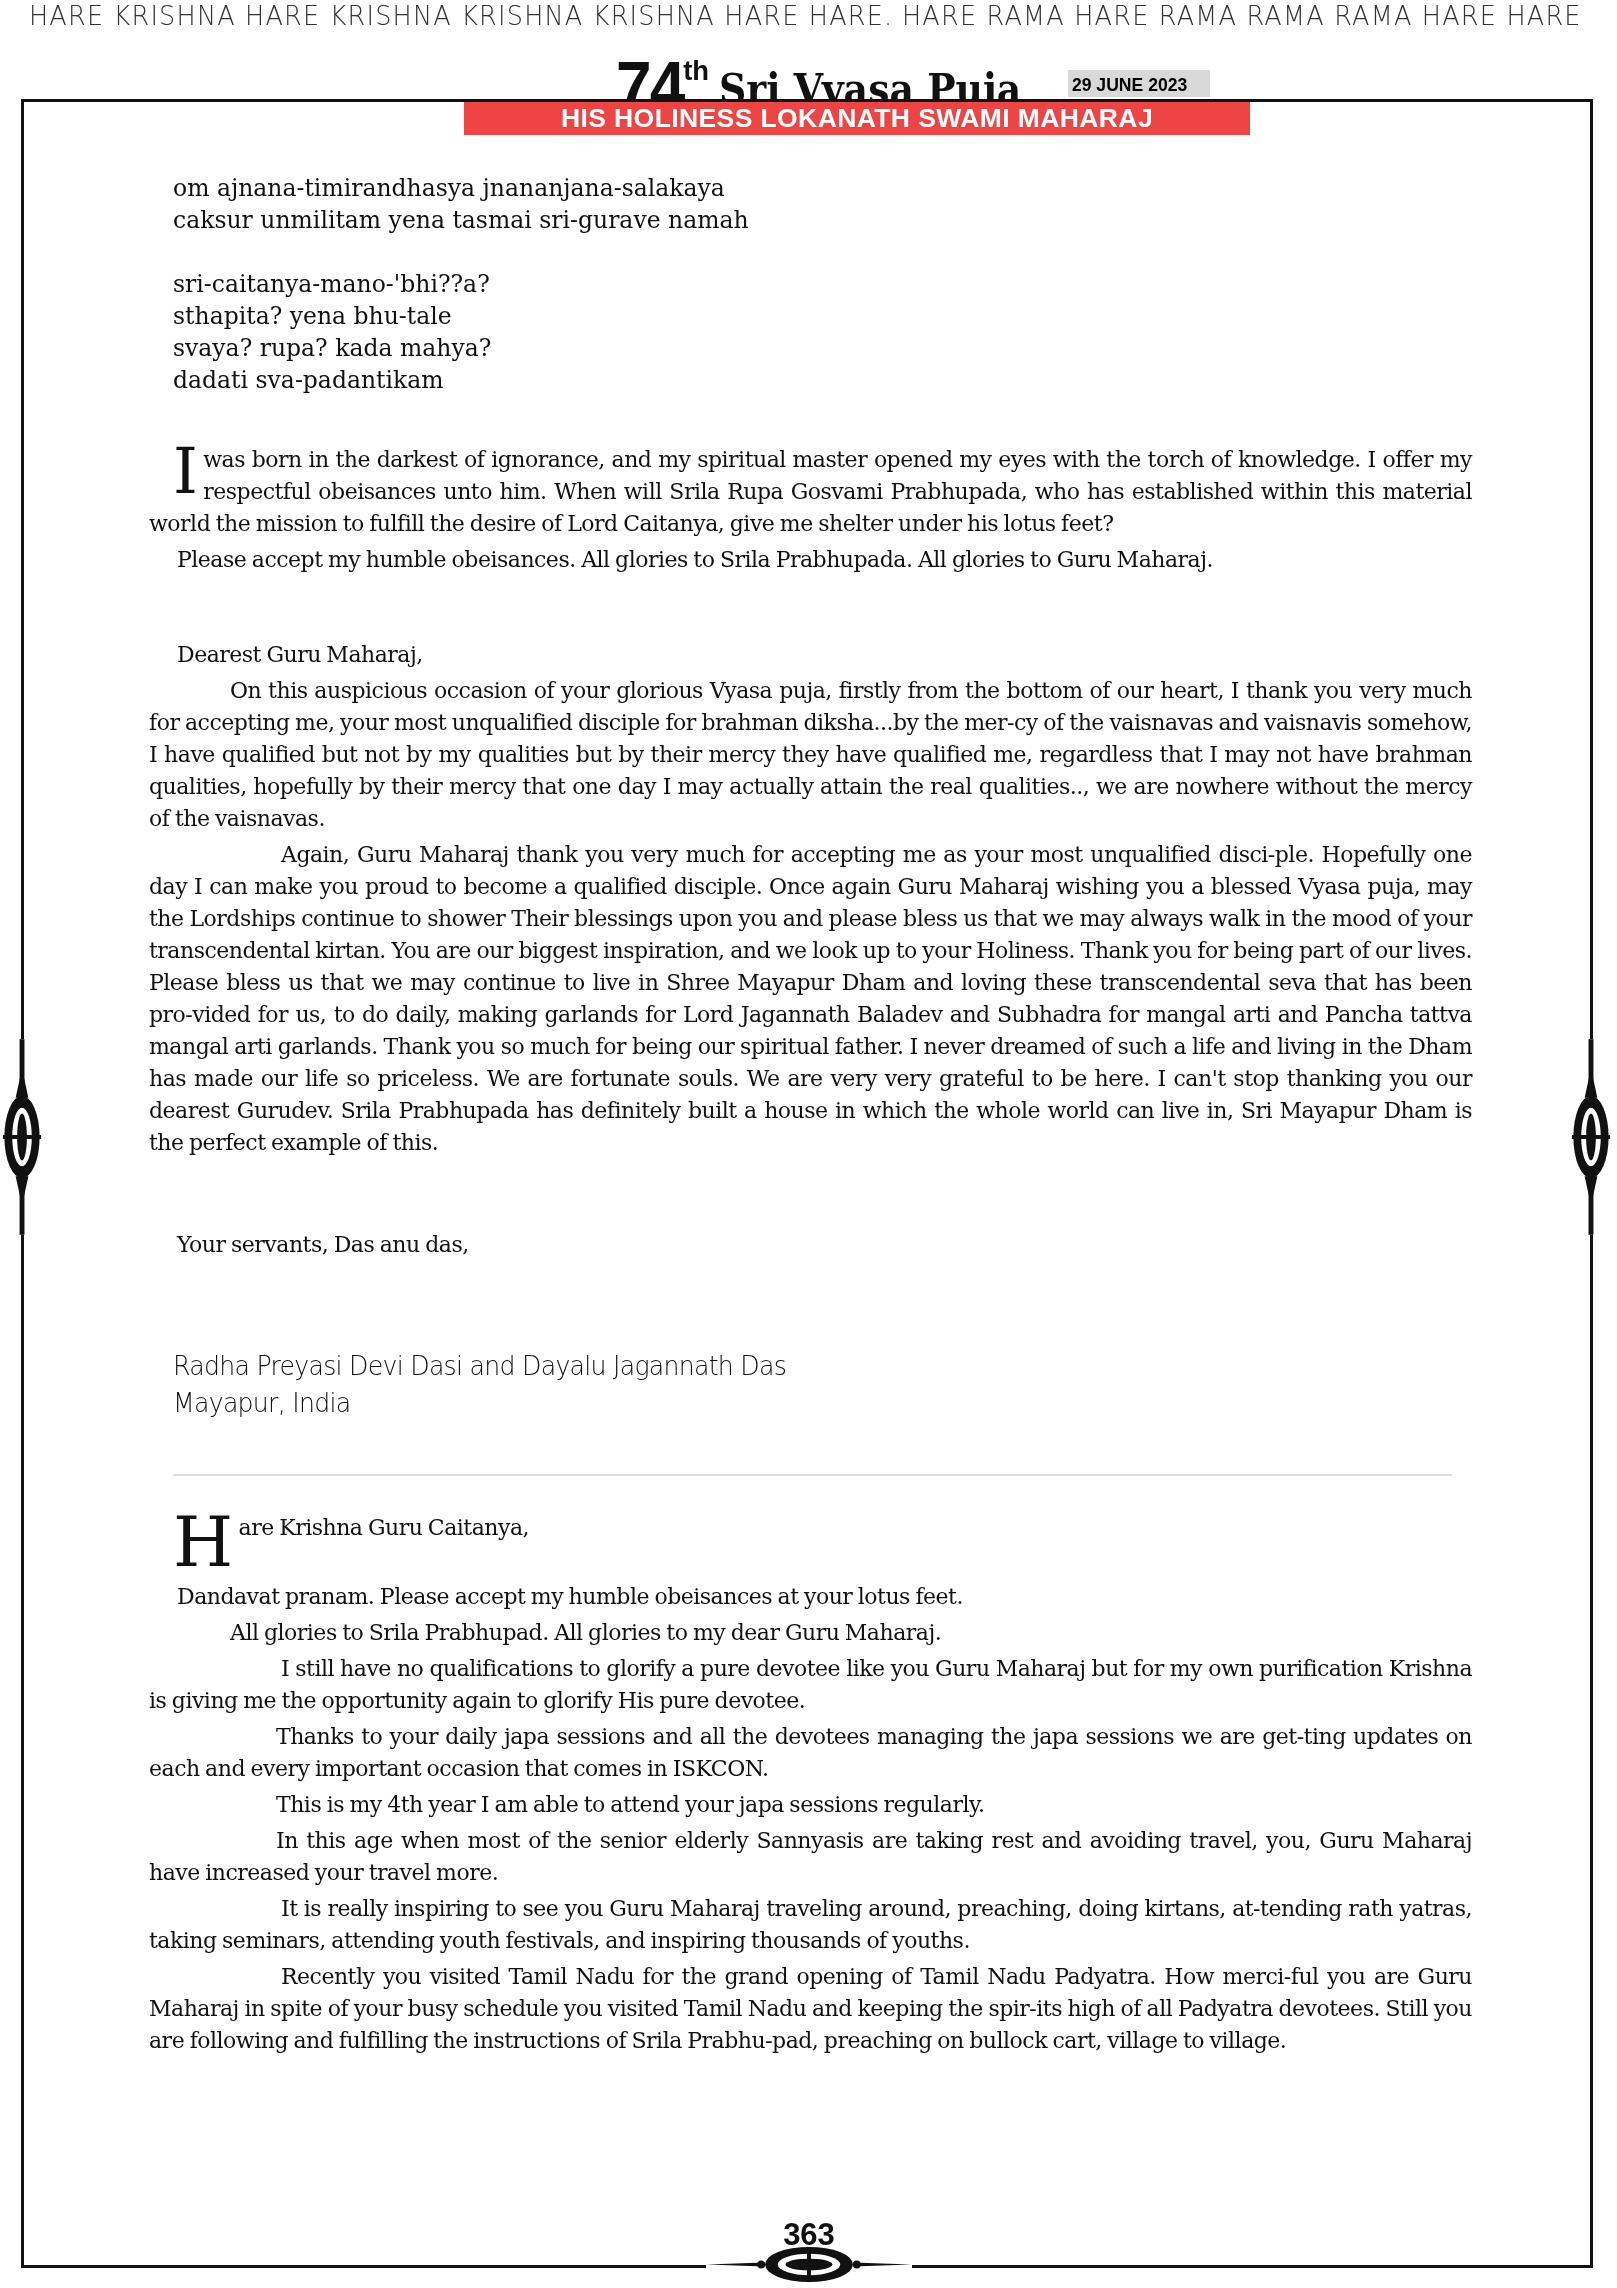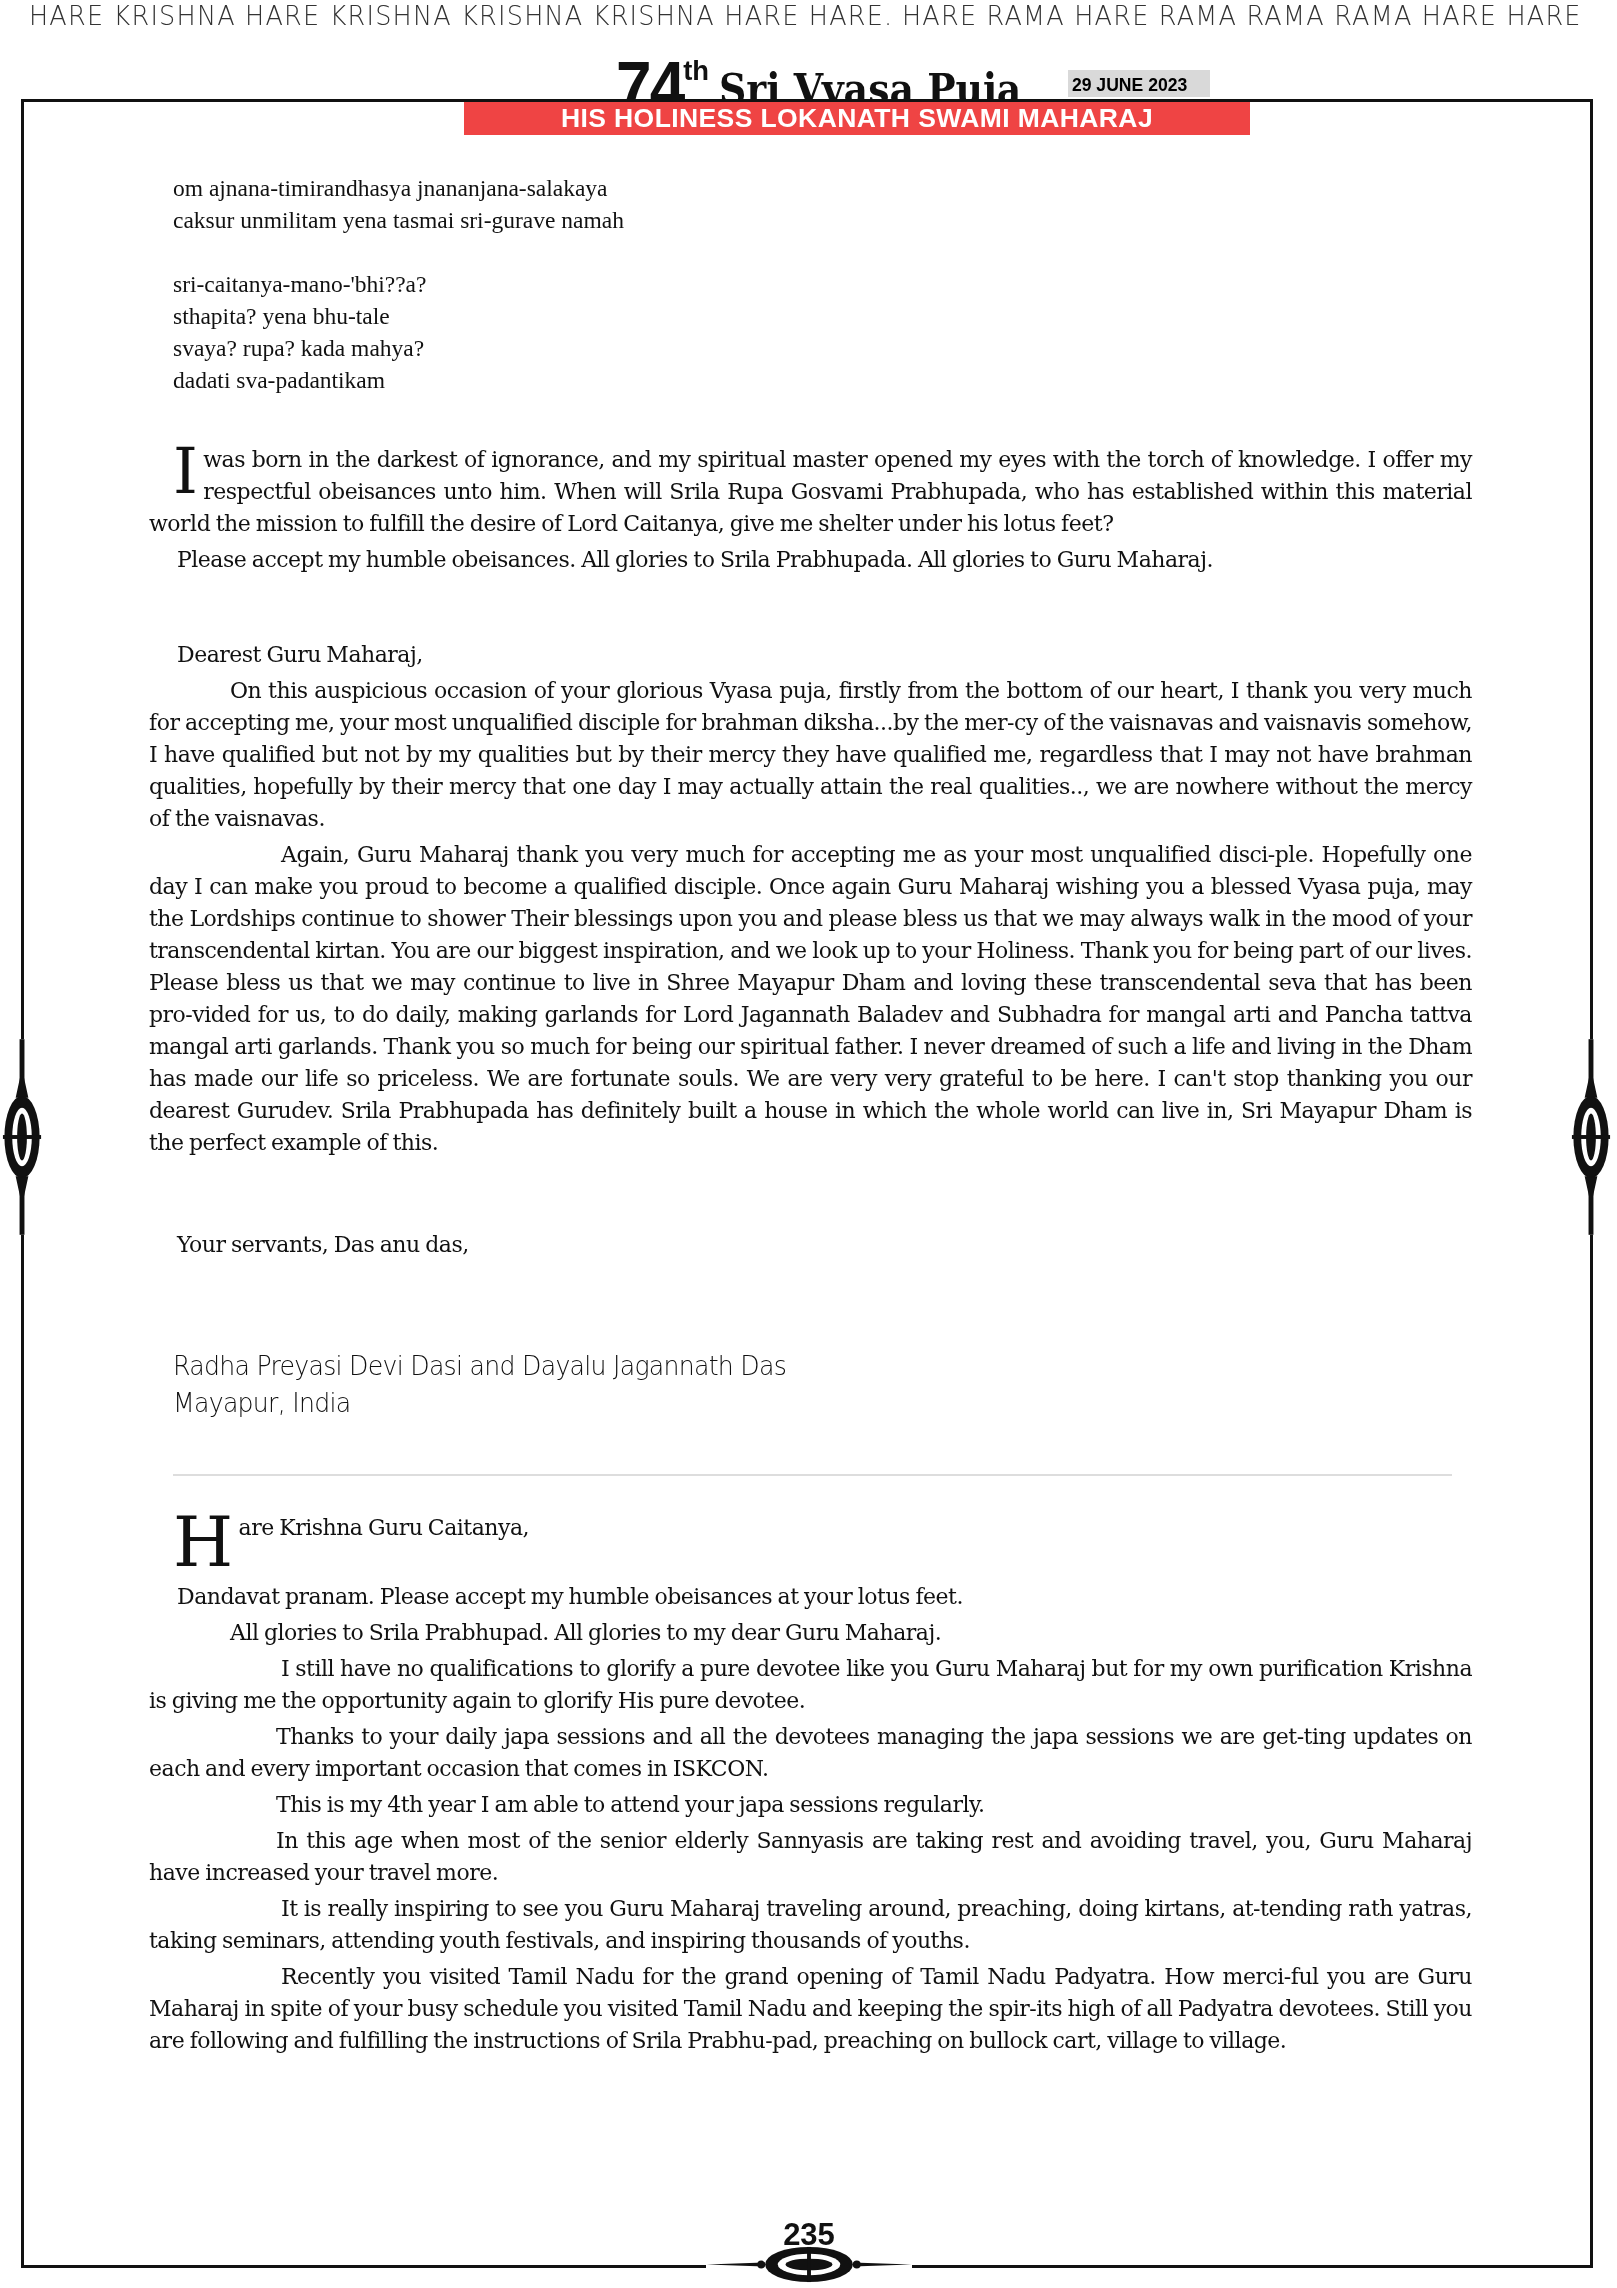--- a/index.html
+++ b/index.html
@@ -8,21 +8,21 @@
   .mantra .m1 { position: absolute; left: 29px; top: 0; }
   .mantra .m2 { position: absolute; left: 902px; top: 0; }
   .title-row { position: absolute; top: 39px; left: 616px; height: 61px; display: flex; align-items: flex-end; margin-top: 16px; }
   .title-num { font-family: "Liberation Sans", sans-serif; font-weight: 700; font-size: 71px; line-height: 59px; transform: scaleX(0.9); transform-origin: left bottom; letter-spacing: -2px; }
   .title-sup { font-family: "Liberation Sans", sans-serif; font-weight: 700; font-size: 27.4px; position: relative; top: -29px; margin-left: -7.8px; }
   .title-text { font-family: "DejaVu Serif", serif; font-weight: 700; font-size: 43px; line-height: 53px; margin-left: 9.8px; transform: scaleX(0.88); transform-origin: left bottom; }
   .date-box { position: absolute; left: 1068px; top: 70px; width: 142px; height: 27px; background: #d9d9d9; font-family: "Liberation Sans", sans-serif; font-weight: 700; font-size: 17.6px; color: #000000; line-height: 30px; text-indent: 3.9px; }
   .frame { position: absolute; left: 20.6px; top: 99px; width: 1566px; height: 2163px; border: 3.9px solid #111; box-sizing: content-box; }
   .banner { position: absolute; left: 464px; top: 102px; width: 786px; height: 33px; background: #ef4444; color: #fff; font-family: "Liberation Sans", sans-serif; font-weight: 700; font-size: 26.5px; line-height: 33px; text-align: center; letter-spacing: 0.4px; }
   .content { position: absolute; left: 145px; top: 172px; width: 1331px; font-family: "DejaVu Serif", serif; font-size: 22.5px; line-height: 32px; color: #111; }
-  .content p { margin: 0; font-family: Liberation Serif, serif; }
+  .content p { margin: 0; }
   .verse { margin-left: 28px; font-size: 23.5px; line-height: 32px; }
   .verse-gap { height: 32px; }
   .block { position: absolute; left: 145px; width: 1331px; font-family: "DejaVu Serif", serif; font-size: 22px; line-height: 32px; color: #111; letter-spacing: -0.5px; word-spacing: -1px; text-align: justify; }
   .block p { margin: 4px; }
   .dropcap-i { float: left; font-family: "DejaVu Serif", serif; font-size: 63px; line-height: 55px; margin: 3.9px 5.9px 0 28px; height: 59px; }
   .dropcap-h { float: left; font-family: "DejaVu Serif", serif; font-size: 69px; line-height: 61px; margin: 5.9px 5.9px 0 28px; height: 69px; }
   .ind1 { text-indent: 28px; }
   .ind2 { text-indent: 81px; }
   .ind3 { text-indent: 132px; }
   .ind4 { text-indent: 127px; }
@@ -118,21 +118,21 @@
   <p class="ind1" style="clear:both;">Dandavat pranam. Please accept my humble obeisances at your lotus feet.</p>
   <p class="ind2">All glories to Srila Prabhupad. All glories to my dear Guru Maharaj.</p>
   <p class="ind3">I still have no qualifications to glorify a pure devotee like you Guru Maharaj but for my own purification Krishna is giving me the opportunity again to glorify His pure devotee.</p>
   <p class="ind4">Thanks to your daily japa sessions and all the devotees managing the japa sessions we are get-ting updates on each and every important occasion that comes in ISKCON.</p>
   <p class="ind4">This is my 4th year I am able to attend your japa sessions regularly.</p>
   <p class="ind4">In this age when most of  the senior elderly Sannyasis are taking rest and avoiding travel, you, Guru Maharaj have increased your travel more.</p>
   <p class="ind3">It is really inspiring to see you Guru Maharaj traveling around, preaching, doing kirtans, at-tending rath yatras, taking seminars, attending youth festivals, and inspiring thousands of  youths.</p>
   <p class="ind3">Recently you visited Tamil Nadu for the grand opening of  Tamil Nadu Padyatra. How merci-ful you are Guru Maharaj in spite of  your busy schedule you visited Tamil Nadu and keeping the spir-its high of  all Padyatra devotees. Still you are following and fulfilling the instructions of  Srila Prabhu-pad, preaching on bullock cart, village to village.</p>
 </div>
 
-<div class="page-num">235</div>
+<div class="page-num">363</div>
 <div class="orn-bottom">
   <svg width="206" height="39" viewBox="0 0 210 40">
     <path d="M0 20 L60 18 L60 22 Z M210 20 L150 18 L150 22 Z" fill="#111"></path>
     <ellipse cx="105" cy="20" rx="45" ry="18" fill="#111"></ellipse>
     <ellipse cx="105" cy="20" rx="32" ry="11" fill="#fff"></ellipse>
     <ellipse cx="105" cy="20" rx="24" ry="6" fill="#111"></ellipse>
     <rect x="103" y="2" width="4" height="36" fill="#111"></rect>
     <circle cx="56" cy="20" r="4" fill="#111"></circle>
       <circle cx="154" cy="20" r="4" fill="#111"></circle>
   </svg>

